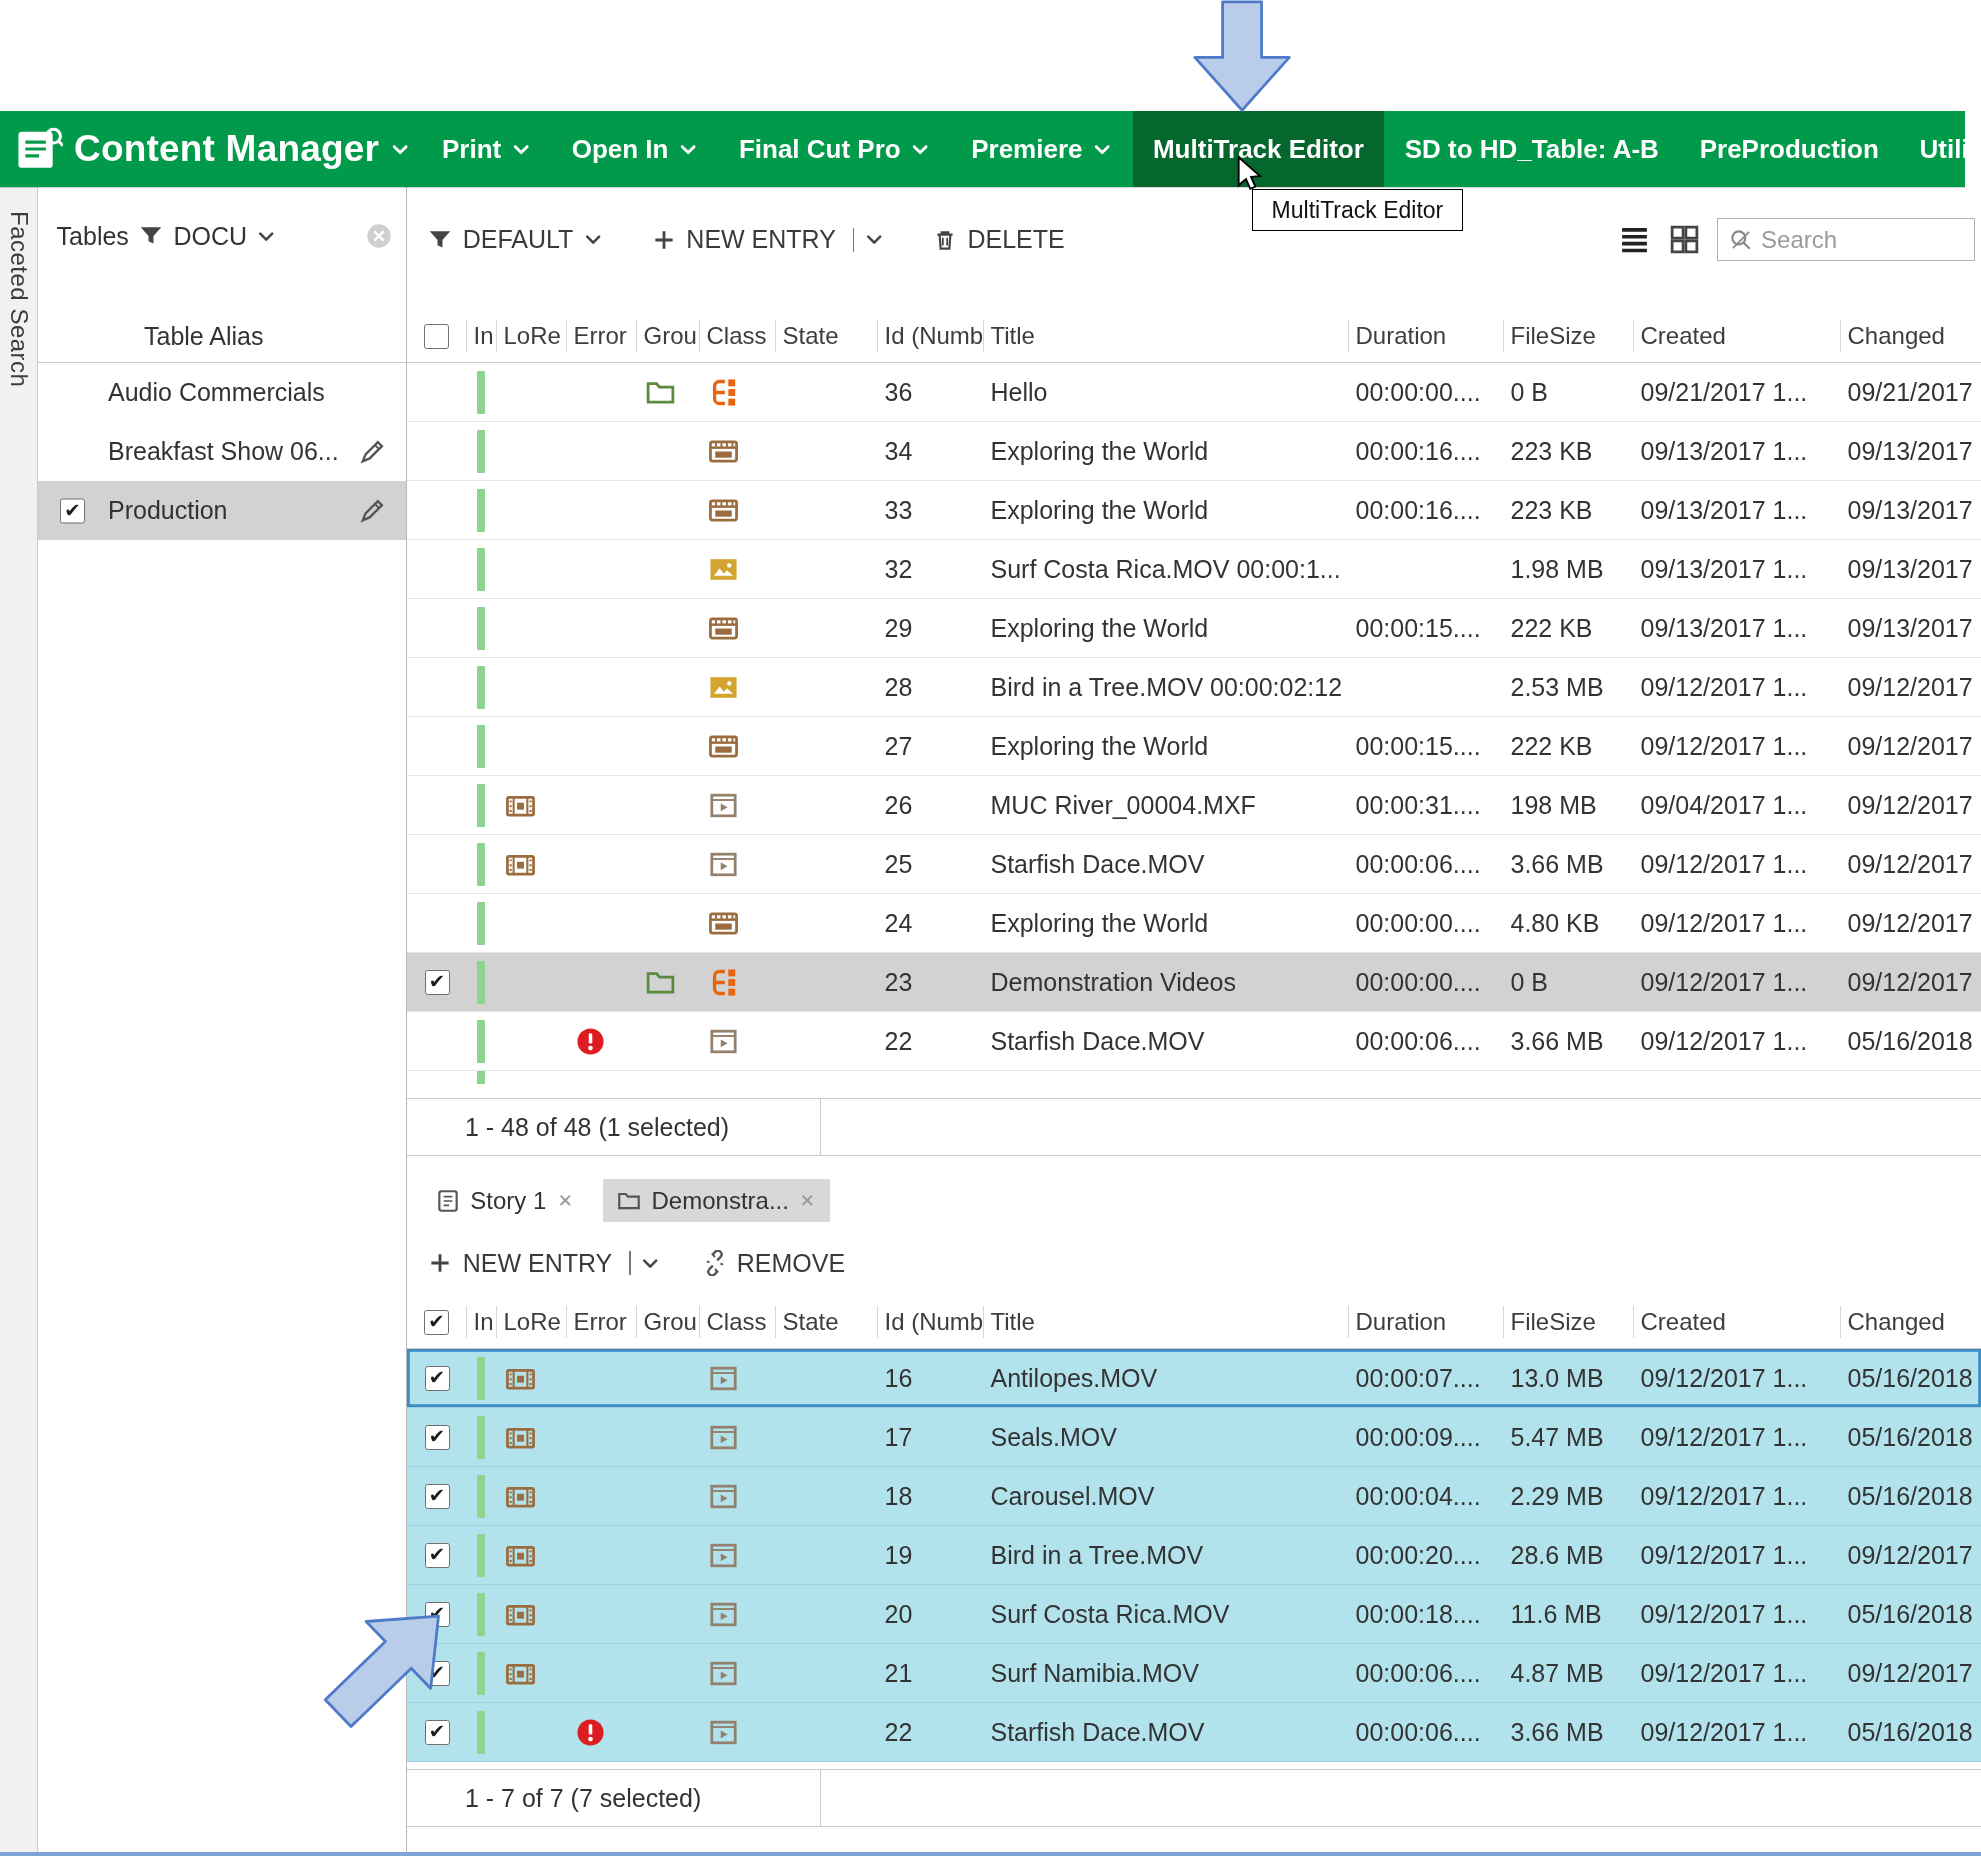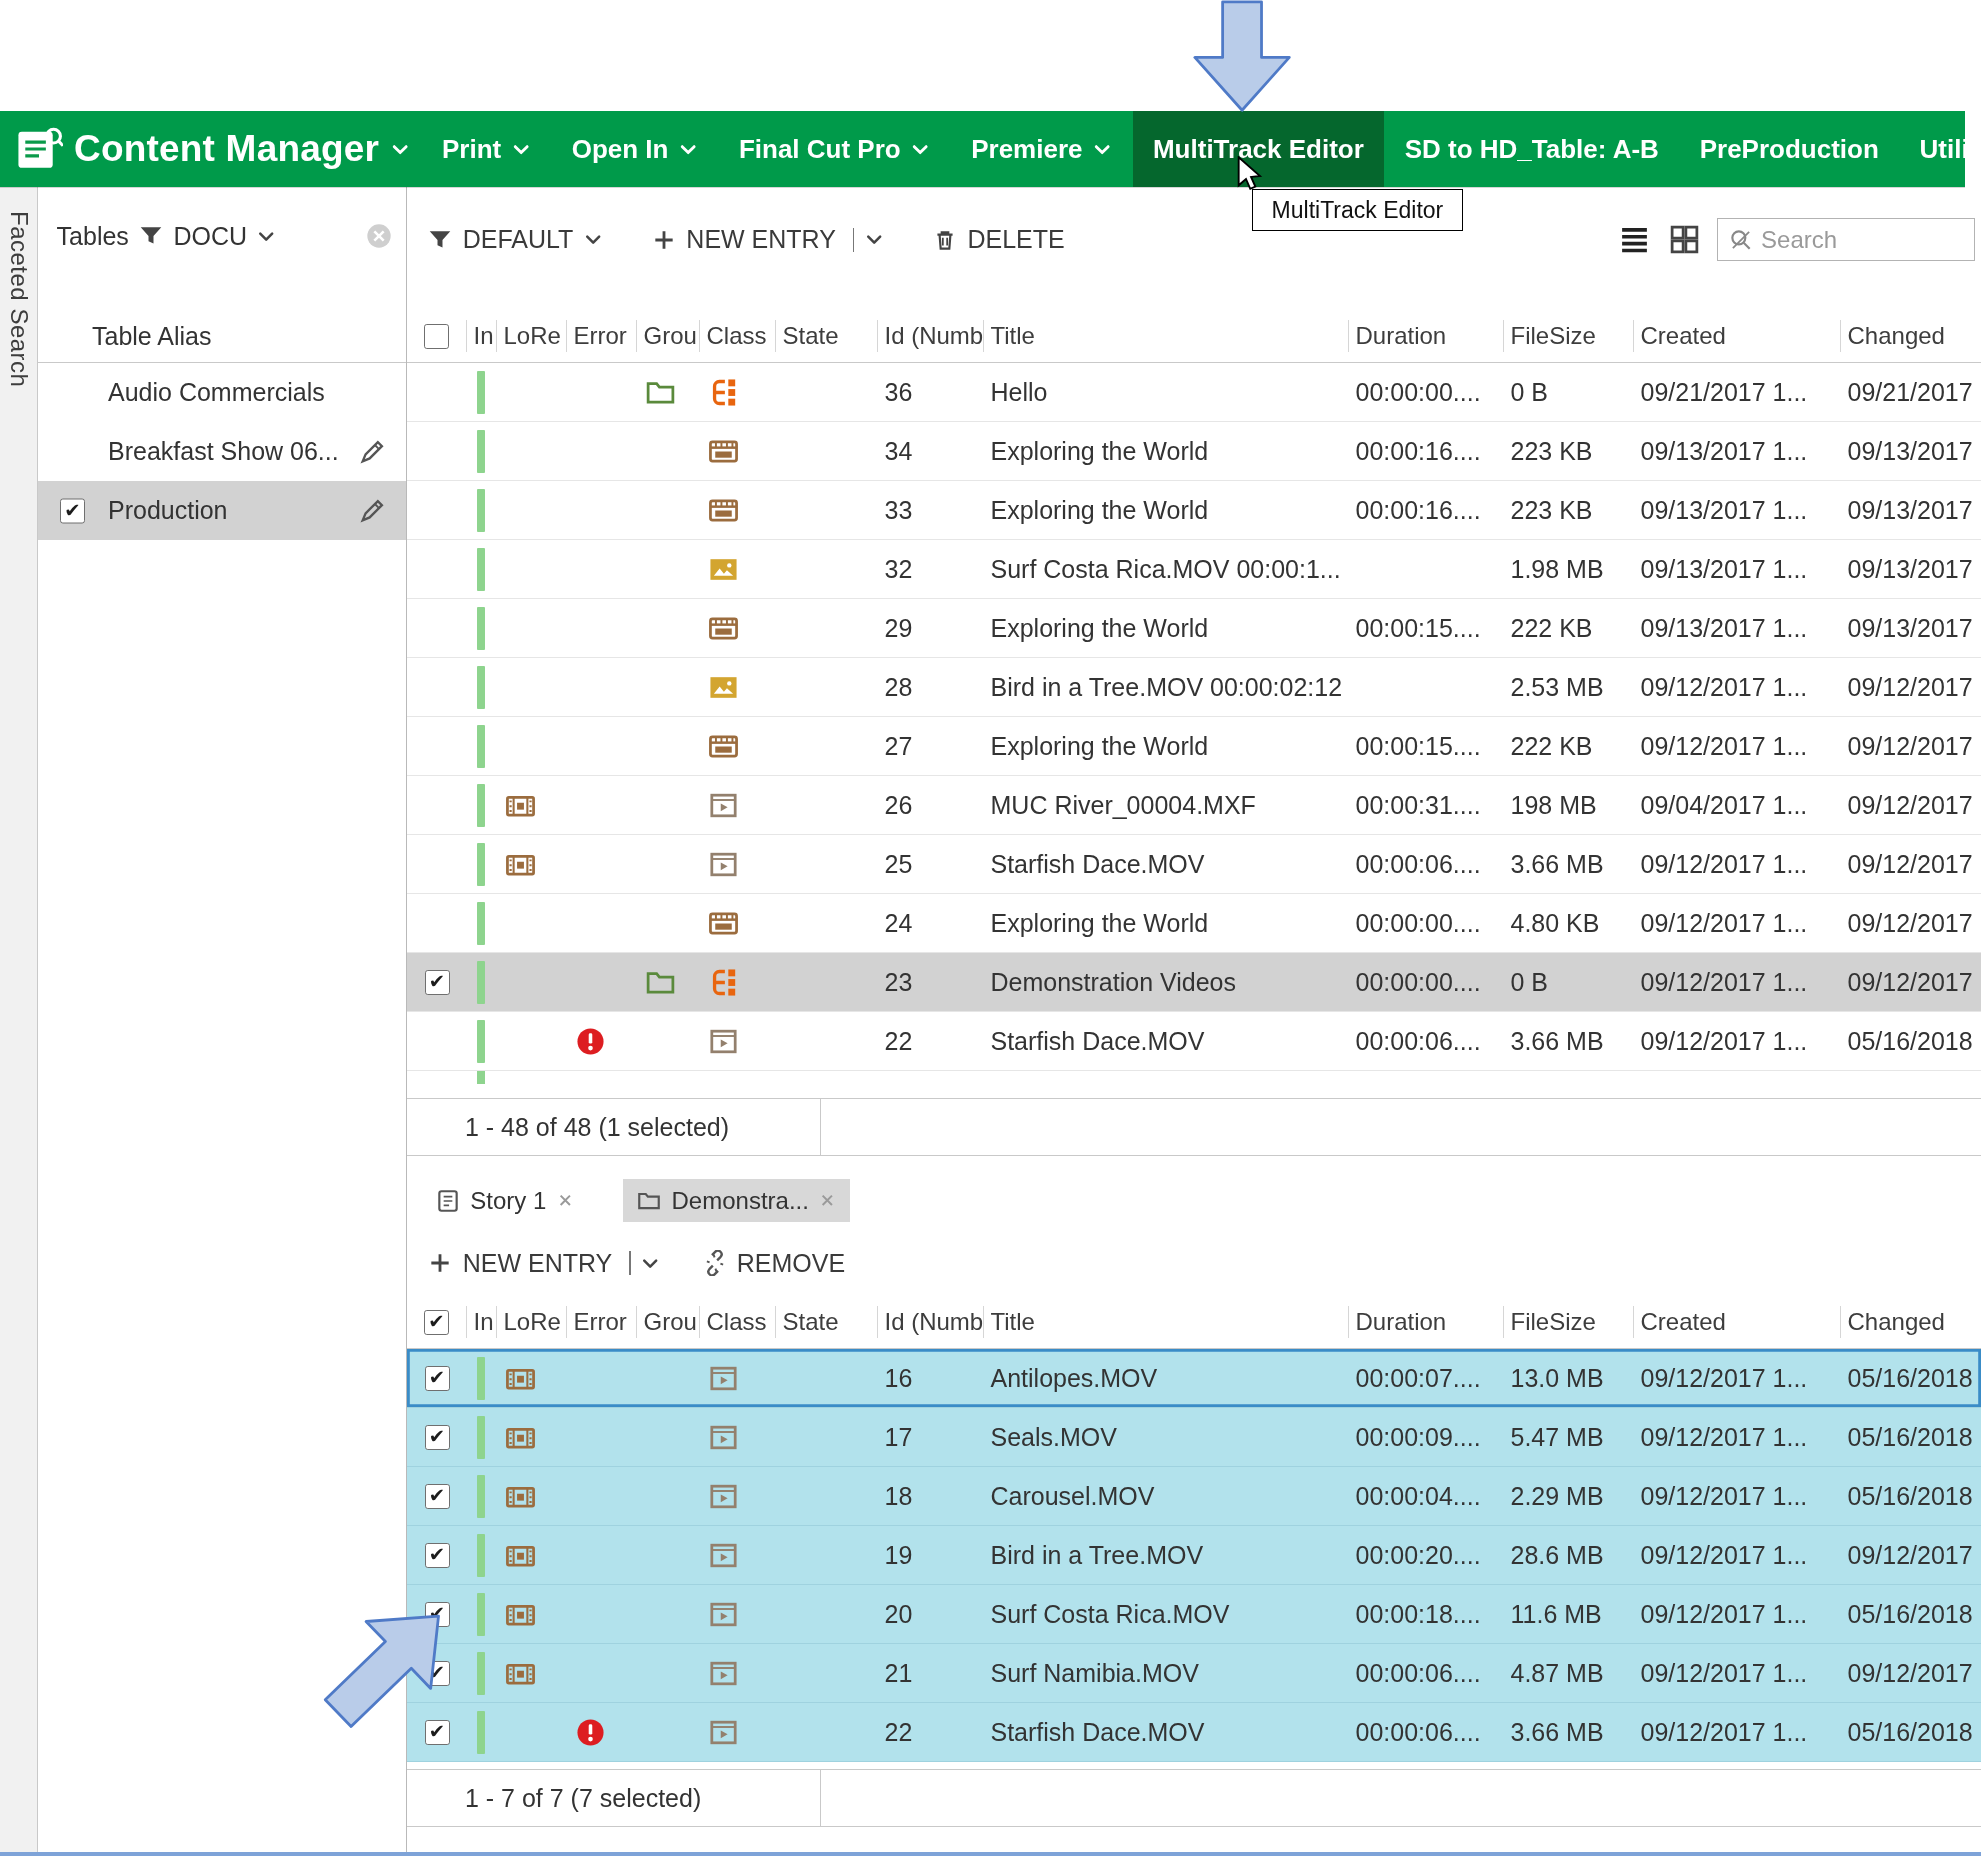--- a/index.html
+++ b/index.html
@@ -32,21 +32,21 @@
   .annot{fill:#b9cce9;stroke:#4f7ac7;stroke-width:3;stroke-linejoin:round;}
 
   
   .body{position:absolute;top:187px;left:0;right:0;bottom:0;display:flex;}
   .facet-strip{width:38px;background:#f1f1f1;border-right:0.9px solid #c9c9c9;display:flex;justify-content:center;}
   .facet-label{writing-mode:vertical-rl;font-size:24px;color:#3d3d3d;margin-top:24px;letter-spacing:0.5px;}
 
   .sidebar{width:369px;border-right:0.9px solid #b9b9b9;position:relative;background:#fff;}
   .sb-head{position:absolute;top:22px;left:18.6px;right:13px;height:54px;display:flex;align-items:center;gap:9.3px;font-size:25px;color:#333;}
   .sb-close{margin-left:auto;width:28px;height:28px;}
-  .sb-alias-row{position:absolute;top:123px;left:0;right:0;height:53px;border-bottom:0.9px solid #c9c9c9;display:flex;align-items:center;padding-left:54px;font-size:25px;color:#333;}
+  .sb-alias-row{position:absolute;top:123px;left:0;right:0;height:53px;border-bottom:0.9px solid #c9c9c9;display:flex;align-items:center;padding-left:106px;font-size:25px;color:#333;}
   #sidebar-items{position:absolute;top:176px;left:0;right:0;}
   .sb-item{position:relative;height:59px;display:flex;align-items:center;padding-left:70px;font-size:25px;color:#333;}
   .sb-item.selected{background:#d2d2d2;}
   .sb-item .checkbox{position:absolute;left:22px;top:50%;transform:translateY(-50%);}
   .sb-pen{position:absolute;right:20.4px;top:50%;transform:translateY(-50%);width:28px;height:28px;}
 
   .main{flex:1;position:relative;background:#fff;min-width:0;}
 
   
   .toolbar{position:absolute;left:0;right:0;display:flex;align-items:center;padding-left:20.4px;gap:48px;}
@@ -82,21 +82,21 @@
   .sel-cyan{background:#b2e2ec;border-bottom:0.9px solid #9fd2df;}
   .focused{box-shadow:inset 0 0 0 2.8px #3a8cc7;}
   .partial{height:13px;overflow:hidden;border-bottom:none;align-items:flex-start;}
   .partial .inbar{margin-top:8.3px;}
 
   .tfooter{position:absolute;left:0;right:0;height:58px;border-top:0.9px solid #c9c9c9;border-bottom:0.9px solid #c9c9c9;display:flex;background:#fff;}
   #footer-top{top:911px;}
   #footer-bottom{top:1582px;}
   .fcell{width:414px;display:flex;align-items:center;padding-left:58px;border-right:0.9px solid #c9c9c9;font-size:25px;color:#333;white-space:nowrap;}
 
-  .chips{position:absolute;top:991px;left:0;right:0;height:45px;display:flex;align-items:center;gap:36px;padding-left:15px;}
+  .chips{position:absolute;top:991px;left:0;right:0;height:45px;display:flex;align-items:center;gap:16px;padding-left:15px;}
   .chip{display:inline-flex;align-items:center;gap:9.3px;height:43px;padding:0 13px;font-size:24px;color:#333;white-space:nowrap;}
   .chip.gray{background:#d8d8d8;}
   .chip .icon{width:26px;height:26px;}
   .chip .chip-x{width:18.6px;height:18.6px;}
 
   .checkbox{width:25px;height:25px;border:1.9px solid #6f6f6f;border-radius:2.8px;background:#fff;display:inline-flex;align-items:center;justify-content:center;flex:none;}
   .checkbox.checked::after{content:"\2714";font-size:19.5px;line-height:1;color:#1c1c1c;}
 
   .bottom-edge{position:absolute;left:0;right:0;bottom:0;height:4.6px;background:#7ea3d8;z-index:5;}
 </style>

